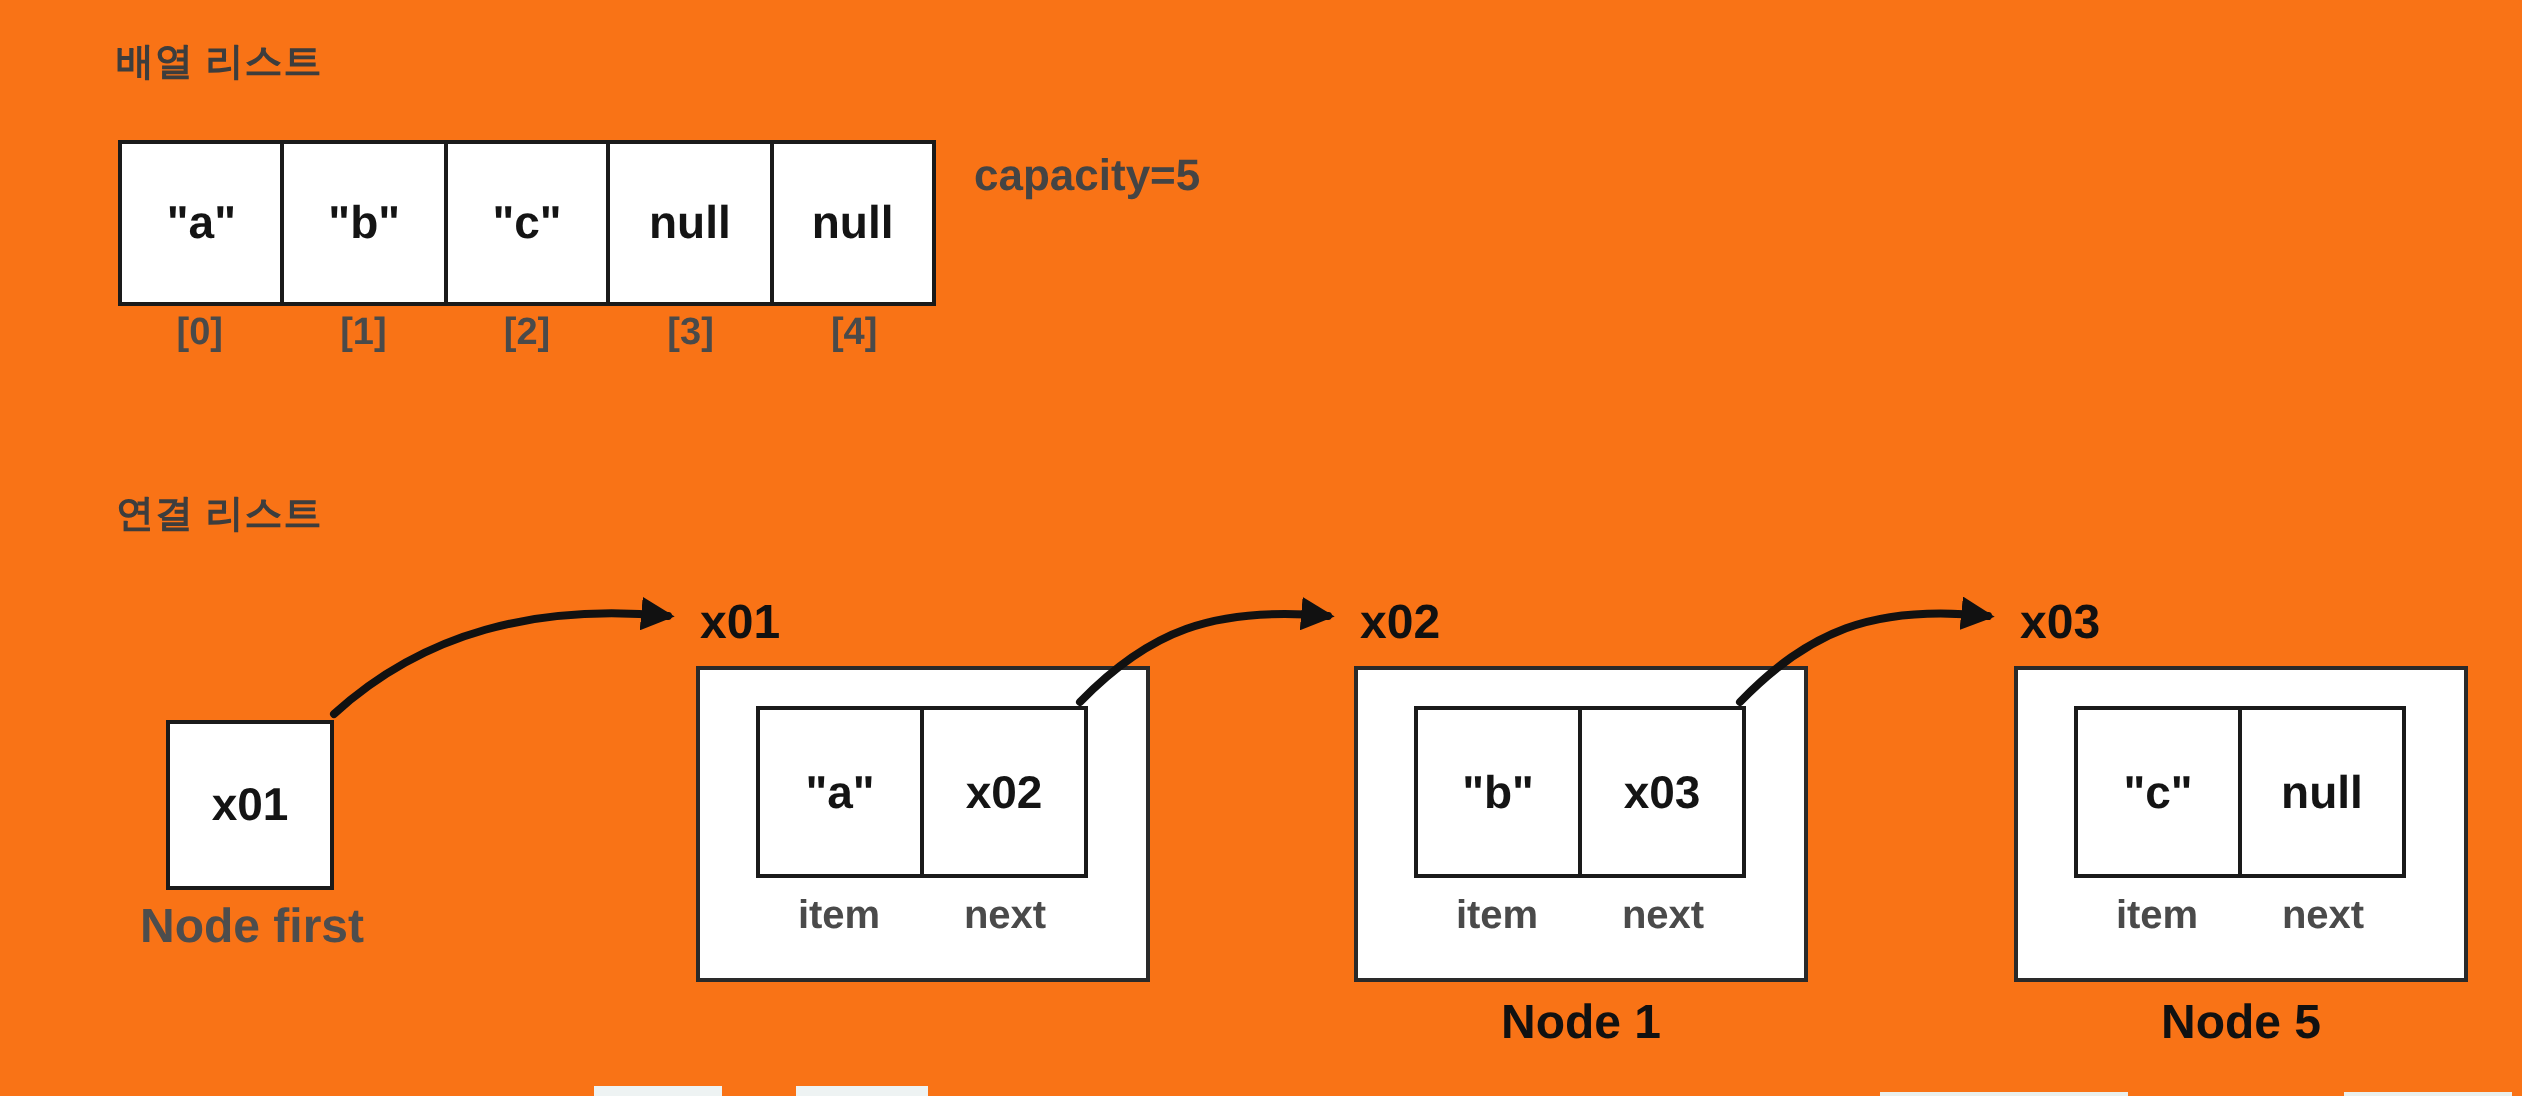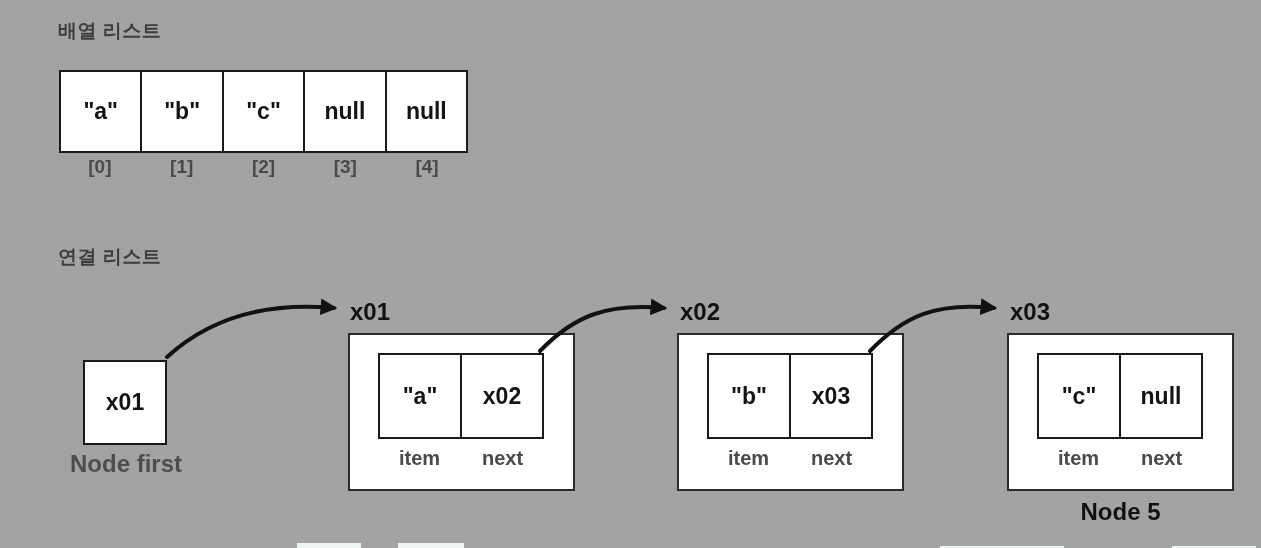--- a/index.html
+++ b/index.html
@@ -1,21 +1,21 @@
 <!DOCTYPE html>
 <html><head>
 <meta charset="utf-8">
 <style>
   * { margin: 0; padding: 0; box-sizing: border-box; }
   html, body { background: #fdfdfd; }
   .stage {
     position: relative;
     width: 1261px;
     height: 548px;
-    background: #a3a3a3;
+    background: #f97316;
     font-family: "Liberation Sans", sans-serif;
     overflow: hidden;
     color: #141414;
   }
   .section-title {
     position: absolute;
     font-size: 19px;
     font-weight: bold;
     color: #3d3d3d;
     letter-spacing: 0.5px;
@@ -162,20 +162,21 @@
 
   <div class="index-row">
     <div class="index-cell">[0]</div>
     <div class="index-cell">[1]</div>
     <div class="index-cell">[2]</div>
     <div class="index-cell">[3]</div>
     <div class="index-cell">[4]</div>
   </div>
 
   <div class="size-cap">
+    <div>capacity=5</div>
   </div>
 
   <div class="section-title" id="linked-title">연결 리스트</div>
 
   <div class="first-box">x01</div>
   <div class="first-caption">Node first</div>
 
   <div class="pointer-label" id="ptr-x01">x01</div>
   <div class="pointer-label" id="ptr-x02">x02</div>
   <div class="pointer-label" id="ptr-x03">x03</div>
@@ -195,20 +196,21 @@
   <div class="node" id="node-1">
     <div class="pair">
       <div class="pair-cell">"b"</div>
       <div class="pair-cell next-cell">x03</div>
     </div>
     <div class="pair-labels">
       <div class="pair-label">item</div>
       <div class="pair-label">next</div>
     </div>
   </div>
+  <div class="node-caption" id="caption-1">Node 1</div>
 
   <div class="node" id="node-2">
     <div class="pair">
       <div class="pair-cell">"c"</div>
       <div class="pair-cell next-cell">null</div>
     </div>
     <div class="pair-labels">
       <div class="pair-label">item</div>
       <div class="pair-label">next</div>
     </div>

